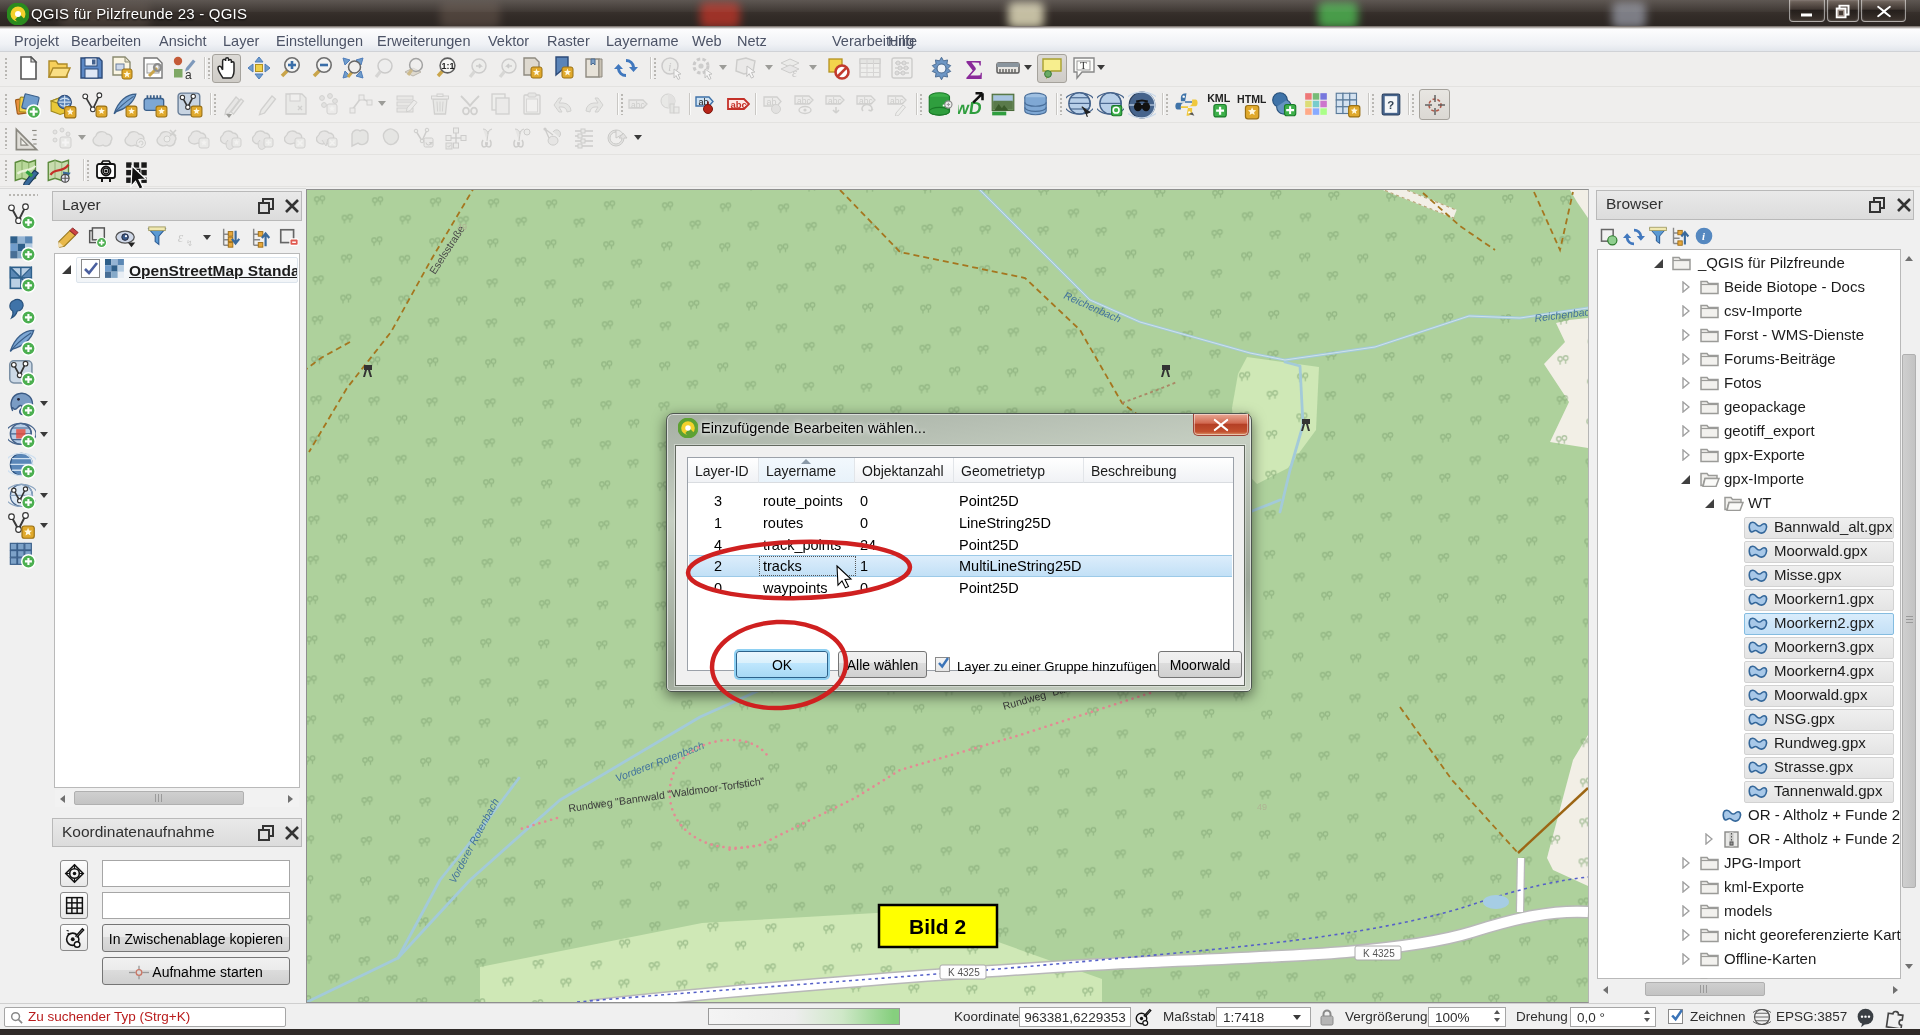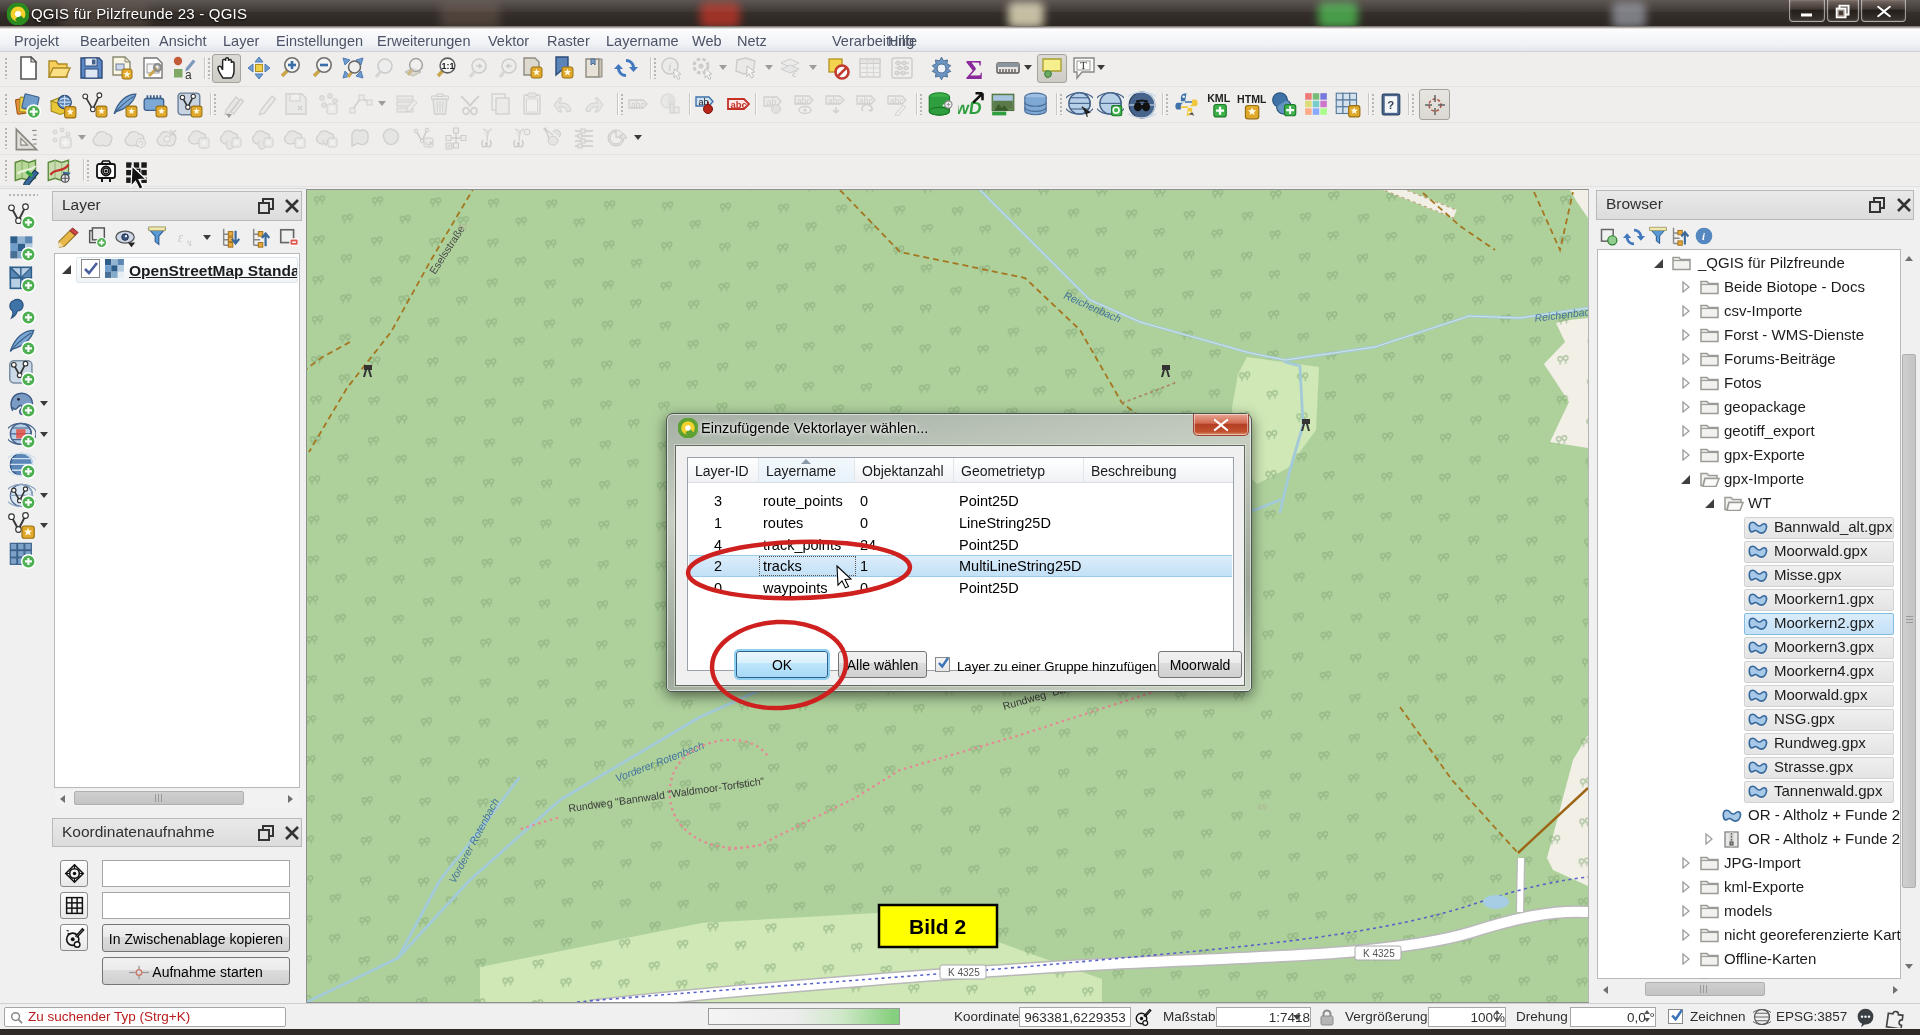--- a/index.html
+++ b/index.html
@@ -55,21 +55,21 @@
 #dlg-content { position:absolute; left:8px; top:31px; width:570px; height:241px; background:#f0f0f0; border:1px solid #62695f; box-shadow:0 0 0 1px rgba(255,255,255,.35); }
 #dlg-table { position:absolute; left:11px; top:11px; width:547px; height:214px; background:#fff; border:1px solid #9ba1a9; }
 .hdrcell { position:absolute; top:0; height:25px; background:linear-gradient(#ffffff,#f6f7f9 60%,#f0f2f5); border-right:1px solid #e2e5e9; border-bottom:1px solid #d9dce0; font-size:14px; color:#1a1a1a; padding:5px 0 0 7px; }
 .tcell { position:absolute; font-size:14.5px; color:#000; white-space:nowrap; }
 .dbtn { position:absolute; height:27px; border:1px solid #757575; border-radius:3px; background:linear-gradient(#f1f1f1,#ebebeb 45%,#dcdcdc 46%,#d0d0d0); font-size:14px; color:#000; text-align:center; }
 .dbtn span { position:relative; top:5px; }
 
 
 #statusbar { position:absolute; left:0; top:1003px; width:1920px; height:26px; background:#f0f0f0; border-top:1px solid #cfcfcf; font-size:13.5px; color:#2e2e2e; }
 #statusbar .lbl { position:absolute; top:5px; }
-.inputbox { position:absolute; background:#fff; border:1px solid #a6a6a6;text-align:right; }
+.inputbox { position:absolute; background:#fff; border:1px solid #a6a6a6; }
 #taskstrip { position:absolute; left:0; top:1029px; width:1920px; height:6px; background:#2f2a28; }
 
 
 .trow { position:absolute; font-size:15px; color:#1c1c1c; white-space:nowrap; }
 .gpxbg { position:absolute; background:linear-gradient(#efefef,#e4e4e4); border:1px solid #d2d2d2; border-radius:2px; }
 .selrow { position:absolute; background:linear-gradient(#d9ecfb,#c4e0f6); border:1px solid #84bce0; border-radius:2px; }
 </style>
 </head>
 <body>
 <div id="stage">
@@ -104,21 +104,21 @@
   <div class="winbtn" style="left:1861px;width:45px;">
         <svg width="14" height="12" viewBox="0 0 14 12">
           <path d="M1 0 L7 4.5 L13 0 L14 1.5 L8.5 6 L14 10.5 L13 12 L7 7.5 L1 12 L0 10.5 L5.5 6 L0 1.5 Z" fill="#fff"></path>
         </svg>
       </div>
   <div class="btm"></div>
 </div>
 
 <div id="menubar">
   <span style="left:14px">Projekt</span>
-  <span style="left:80px">Bearbeiten</span>
+  <span style="left:71px">Bearbeiten</span>
   <span style="left:159px">Ansicht</span>
   <span style="left:223px">Layer</span>
   <span style="left:276px">Einstellungen</span>
   <span style="left:377px">Erweiterungen</span>
   <span style="left:488px">Vektor</span>
   <span style="left:547px">Raster</span>
   <span style="left:606px">Layername</span>
   <span style="left:692px">Web</span>
   <span style="left:737px">Netz</span>
   <span style="left:832px">Verarbeitung</span>
@@ -1160,21 +1160,21 @@
 </svg>
 </div>
 
 <div id="dialog">
   <svg class="abs" style="left:11px;top:4px" width="20" height="20" viewBox="0 0 22 22">
         <circle cx="11" cy="11" r="9.5" fill="#f3d12c"></circle>
         <circle cx="11" cy="11" r="9.5" fill="none" stroke="#5da132" stroke-width="4"></circle>
         <rect x="12" y="12" width="8" height="7" transform="rotate(45 13 13)" fill="#5da132"></rect>
         <circle cx="11" cy="11" r="3" fill="#fff"></circle>
       </svg>
-  <div id="dlg-title">Einzufügende Vektorlayer wählen...</div>
+  <div id="dlg-title">Einzufügende Bearbeiten wählen...</div>
   <div id="dlg-close">
         <svg style="position:absolute;left:50%;top:50%;transform:translate(-50%,-50%)" width="15" height="13" viewBox="0 0 14 12">
           <path d="M1 0 L7 4.5 L13 0 L14 1.5 L8.5 6 L14 10.5 L13 12 L7 7.5 L1 12 L0 10.5 L5.5 6 L0 1.5 Z" fill="#fff"></path>
         </svg>
       </div>
   <div id="dlg-content">
     <div id="dlg-table">
       <div class="hdrcell" style="left:0;width:71px">Layer-ID</div>
       <div class="hdrcell" style="left:71px;width:96px;background:linear-gradient(#f2f8fd,#e8f2fa)">Layername</div>
       <div class="hdrcell" style="left:167px;width:99px">Objektanzahl</div>

